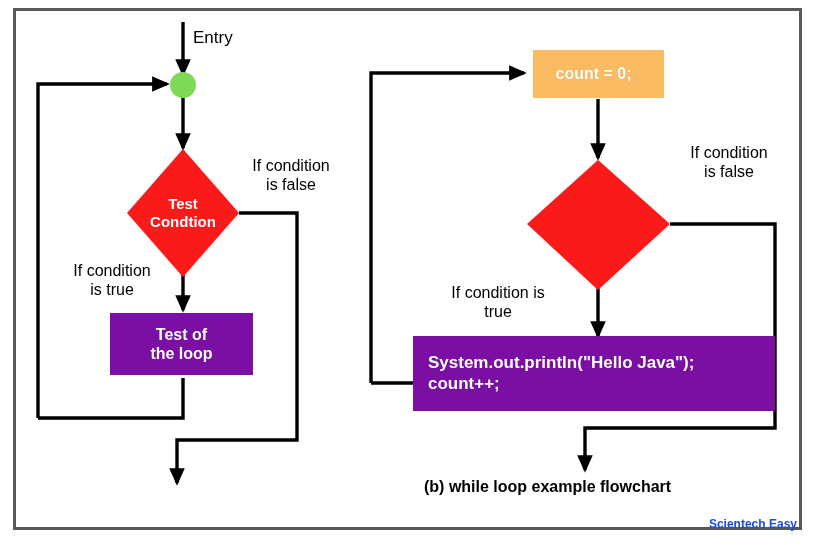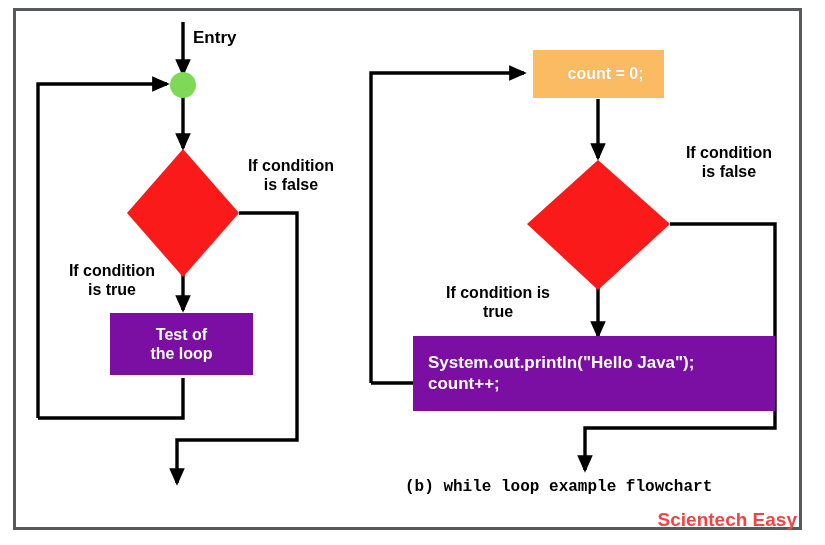--- a/index.html
+++ b/index.html
@@ -33,21 +33,21 @@
     position: absolute;
     left: 0;
     top: 0;
     width: 825px;
     height: 545px;
     pointer-events: none;
   }
   .lbl {
     position: absolute;
     font-family: "Liberation Sans", sans-serif;
-    font-weight: bold;
+    font-weight: normal;
     color: #000000;
     line-height: 1.18;
     white-space: pre-line;
     text-align: center;
   }
   .node-text {
     position: absolute;
     font-family: "Liberation Sans", sans-serif;
     font-weight: bold;
     color: #ffffff;
@@ -66,22 +66,22 @@
     color: #000000;
     font-size: 16px;
     white-space: nowrap;
   }
   #watermark {
     position: absolute;
     right: 28px;
     bottom: 14px;
     font-family: "Liberation Sans", sans-serif;
     font-weight: bold;
-    font-size: 19px;
-    color: #ef4444;
+    font-size: 12px;
+    color: #1d4ed8;
     white-space: nowrap;
   }
 </style>
 </head>
 <body>
 
 <div id="canvas">
 
   <div id="outer-frame"></div>
 
@@ -126,41 +126,43 @@
 
     <rect x="533" y="50" width="131" height="48" fill="#FBBB63"></rect>
 
     <polygon points="598,160 670,224 598,290 527,224" fill="#FA1A1A"></polygon>
 
     <rect x="413" y="336" width="362" height="75" fill="#7B0FA3"></rect>
   </svg>
 
   <div class="lbl" style="left:193px; top:28px; font-size:17px; text-align:left;">Entry</div>
 
+  <div class="node-text" style="left:117px; top:184px; width:132px; height:58px; font-size:15px;">Test
+Condtion</div>
 
   <div class="lbl" style="left:232px; top:157px; width:118px; font-size:16px;">If condition
 is false</div>
 
   <div class="lbl" style="left:53px; top:262px; width:118px; font-size:16px;">If condition
 is true</div>
 
   <div class="node-text" style="left:110px; top:313px; width:143px; height:62px; font-size:16px;">Test of
 the loop</div>
 
 
-  <div class="node-text" style="left:540px; top:50px; width:131px; height:48px; font-size:16px;">count = 0;</div>
+  <div class="node-text" style="left:528px; top:50px; width:131px; height:48px; font-size:16px;">count = 0;</div>
 
 
   <div class="lbl" style="left:668px; top:144px; width:122px; font-size:16px;">If condition
 is false</div>
 
   <div class="lbl" style="left:428px; top:284px; width:140px; font-size:16px;">If condition is
 true</div>
 
   <div class="node-text" style="left:428px; top:336px; width:345px; height:75px; font-size:17px;
               align-items:center; justify-content:flex-start; text-align:left;">System.out.println("Hello Java");
 count++;</div>
 
-  <div class="caption" style="left:405px; top:478px;font-family:Liberation Mono, monospace;">(b) while loop example flowchart</div>
+  <div class="caption" style="left:424px; top:478px;">(b) while loop example flowchart</div>
 
   <div id="watermark">Scientech Easy</div>
 
 </div>
 
 </body></html>

